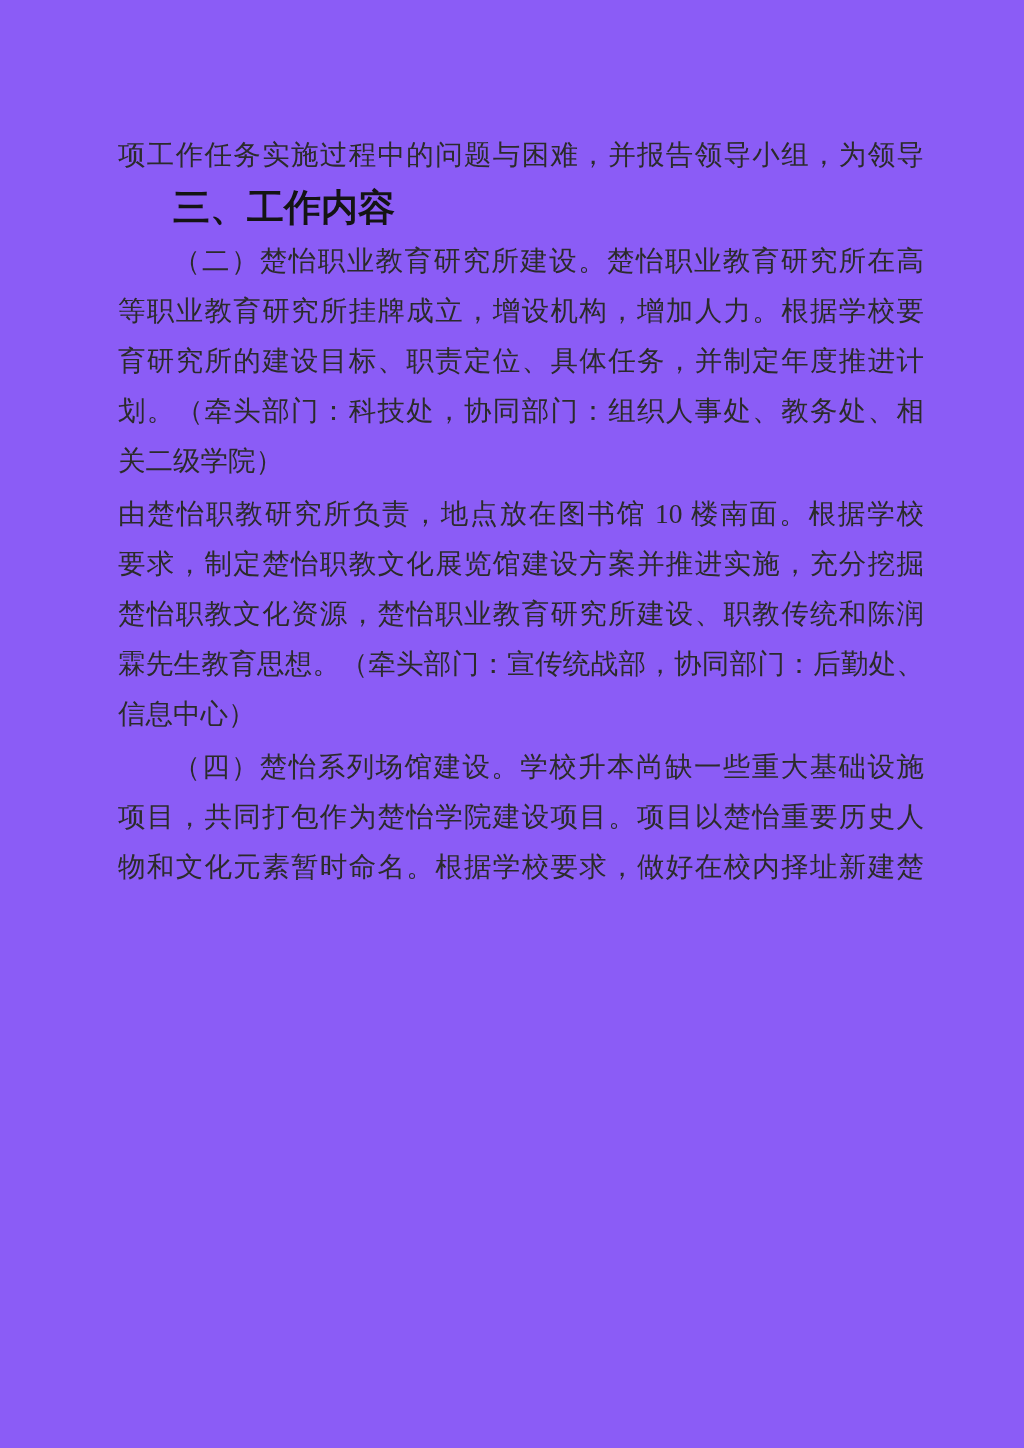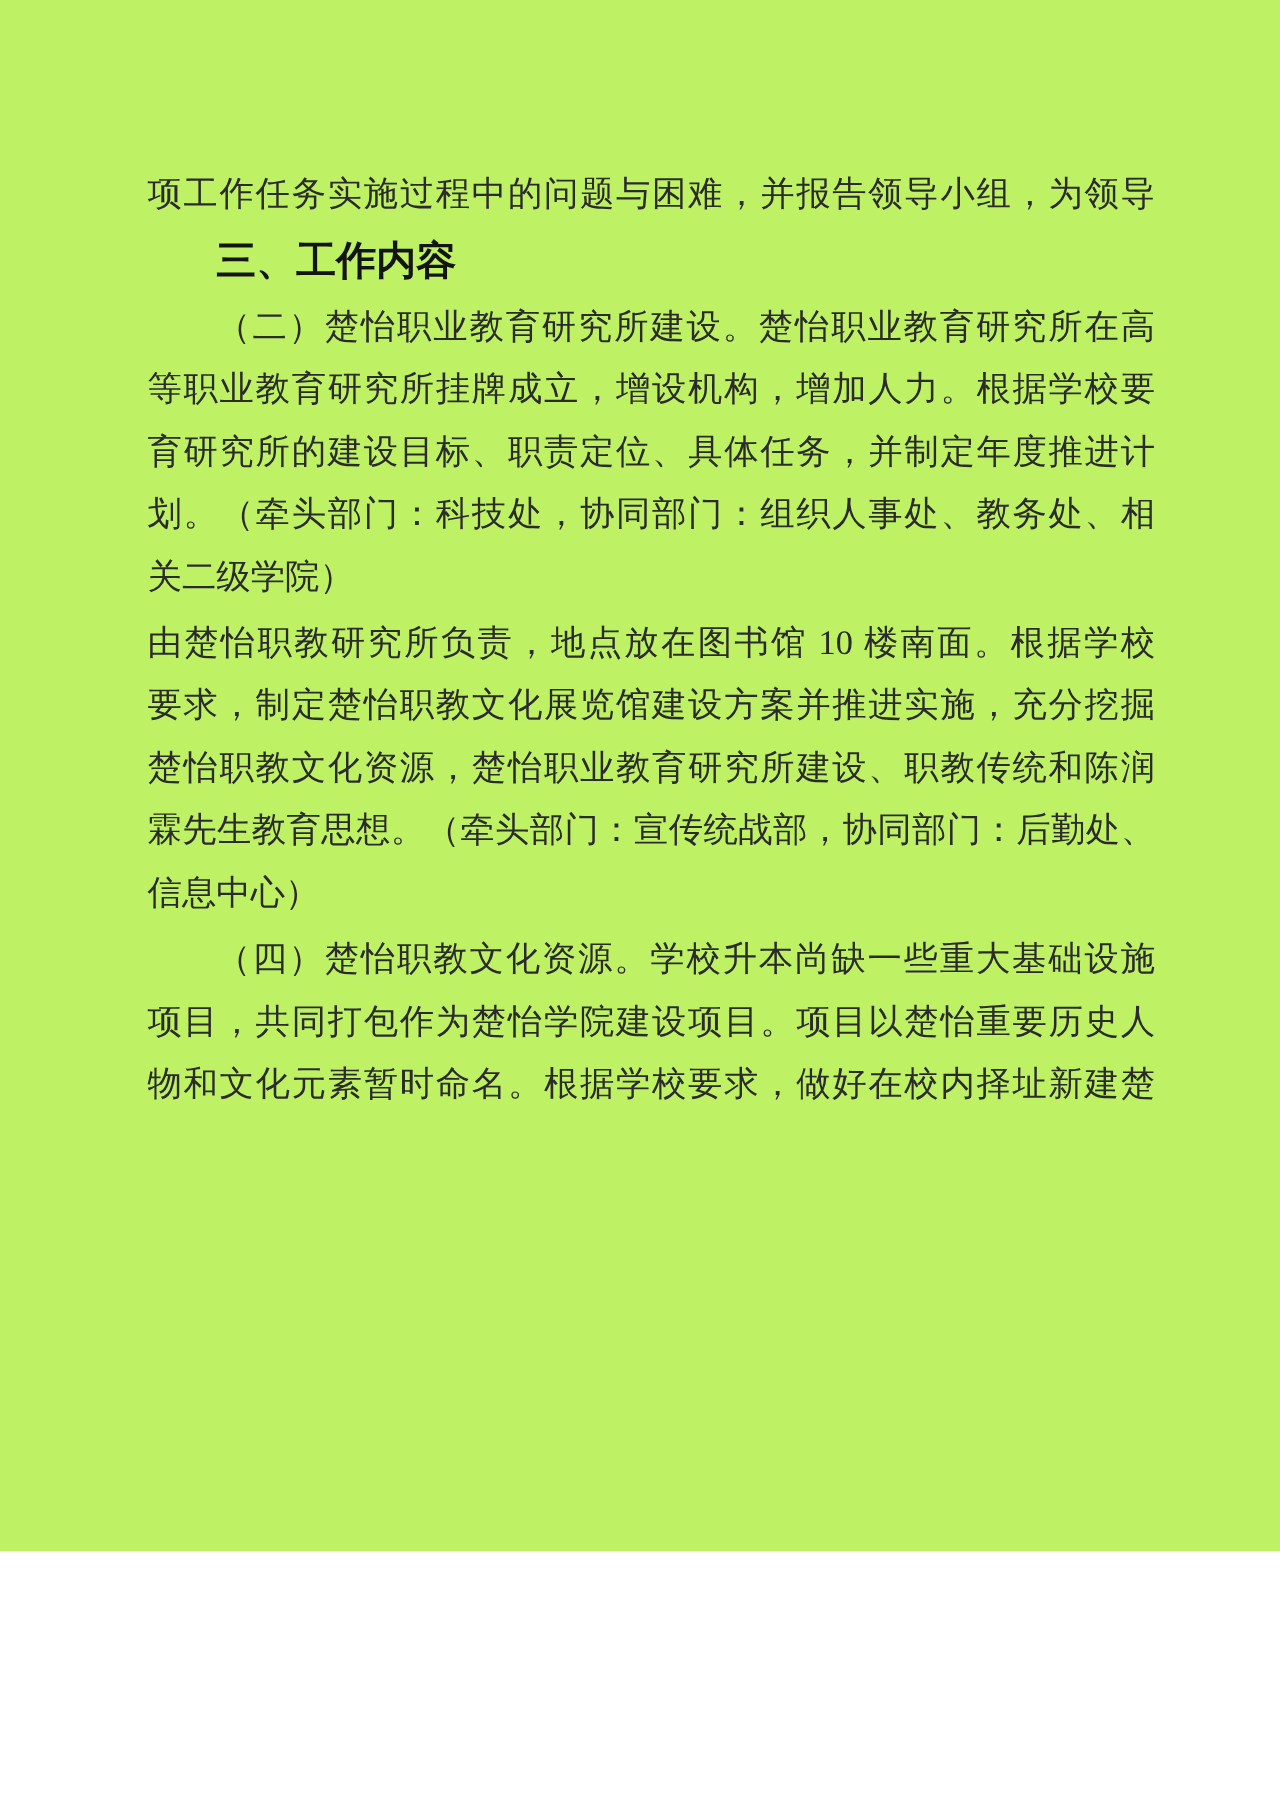--- a/index.html
+++ b/index.html
@@ -3,22 +3,22 @@
 <meta charset="utf-8">
 <style>
   html, body {
     margin: 0;
     padding: 0;
     background: #ffffff;
   }
   .page {
     position: relative;
     width: 1024px;
-    height: 1241px;
-    background: #bef264;
+    height: 1448px;
+    background: #8b5cf6;
     overflow: hidden;
     font-family: "Liberation Serif", "DejaVu Serif", serif;
     color: #2b2b2b;
   }
   .textblock {
     position: absolute;
     left: 118px;
     top: 130px;
     width: 806px;
   }
@@ -31,21 +31,21 @@
     text-align: justify;
     text-align-last: justify;
     white-space: normal;
   }
   .ln.first { text-indent: 55px; }
   .ln.end { text-align-last: left; }
   .ln.heading {
     font-family: "Liberation Sans", "DejaVu Sans", sans-serif;
     font-weight: bold;
     color: #141414;
-    font-size: 32px;
+    font-size: 37px;
     text-indent: 55px;
     text-align-last: left;
   }
 </style>
 </head>
 <body>
 
 <div class="page">
   <div class="textblock">
 
@@ -68,19 +68,19 @@
 
     <div class="para">
       <div class="ln">由楚怡职教研究所负责，地点放在图书馆 10 楼南面。根据学校</div>
       <div class="ln">要求，制定楚怡职教文化展览馆建设方案并推进实施，充分挖掘</div>
       <div class="ln">楚怡职教文化资源，楚怡职业教育研究所建设、职教传统和陈润</div>
       <div class="ln">霖先生教育思想。（牵头部门：宣传统战部，协同部门：后勤处、</div>
       <div class="ln end">信息中心）</div>
     </div>
 
     <div class="para">
-      <div class="ln first">（四）楚怡职教文化资源。学校升本尚缺一些重大基础设施</div>
+      <div class="ln first">（四）楚怡系列场馆建设。学校升本尚缺一些重大基础设施</div>
       <div class="ln">项目，共同打包作为楚怡学院建设项目。项目以楚怡重要历史人</div>
       <div class="ln">物和文化元素暂时命名。根据学校要求，做好在校内择址新建楚</div>
     </div>
 
   </div>
 </div>
 
 </body></html>

